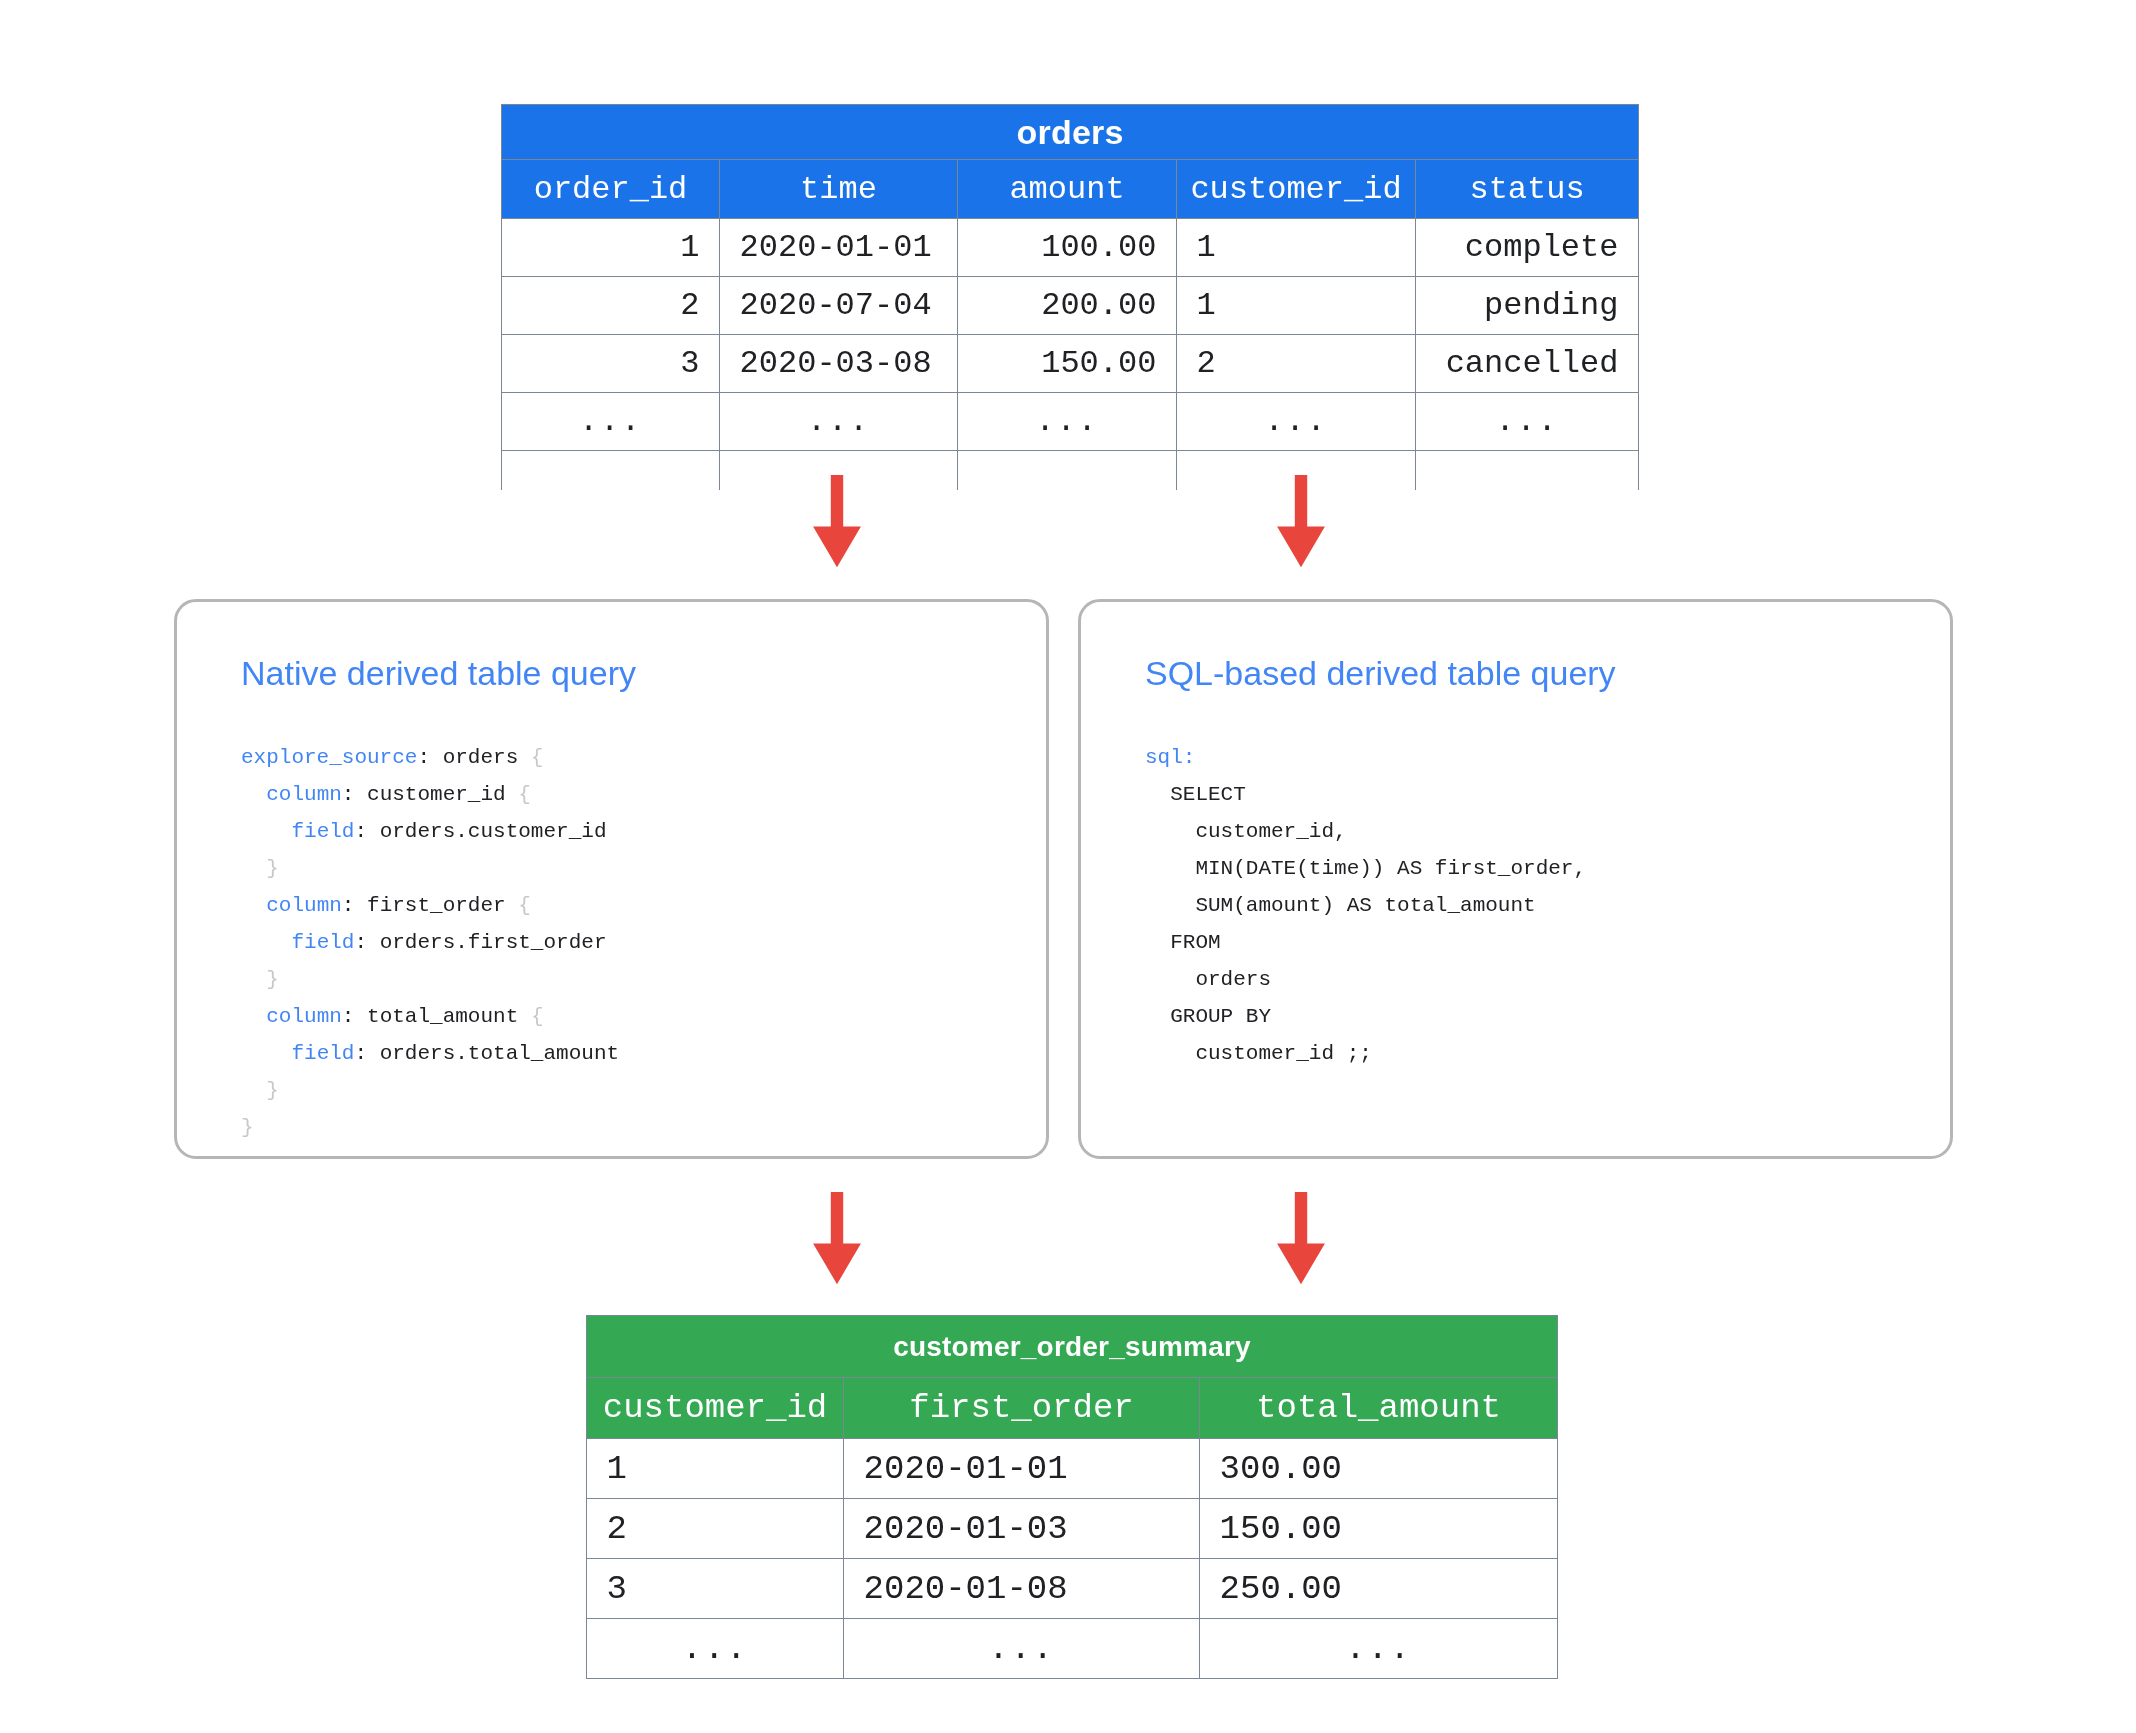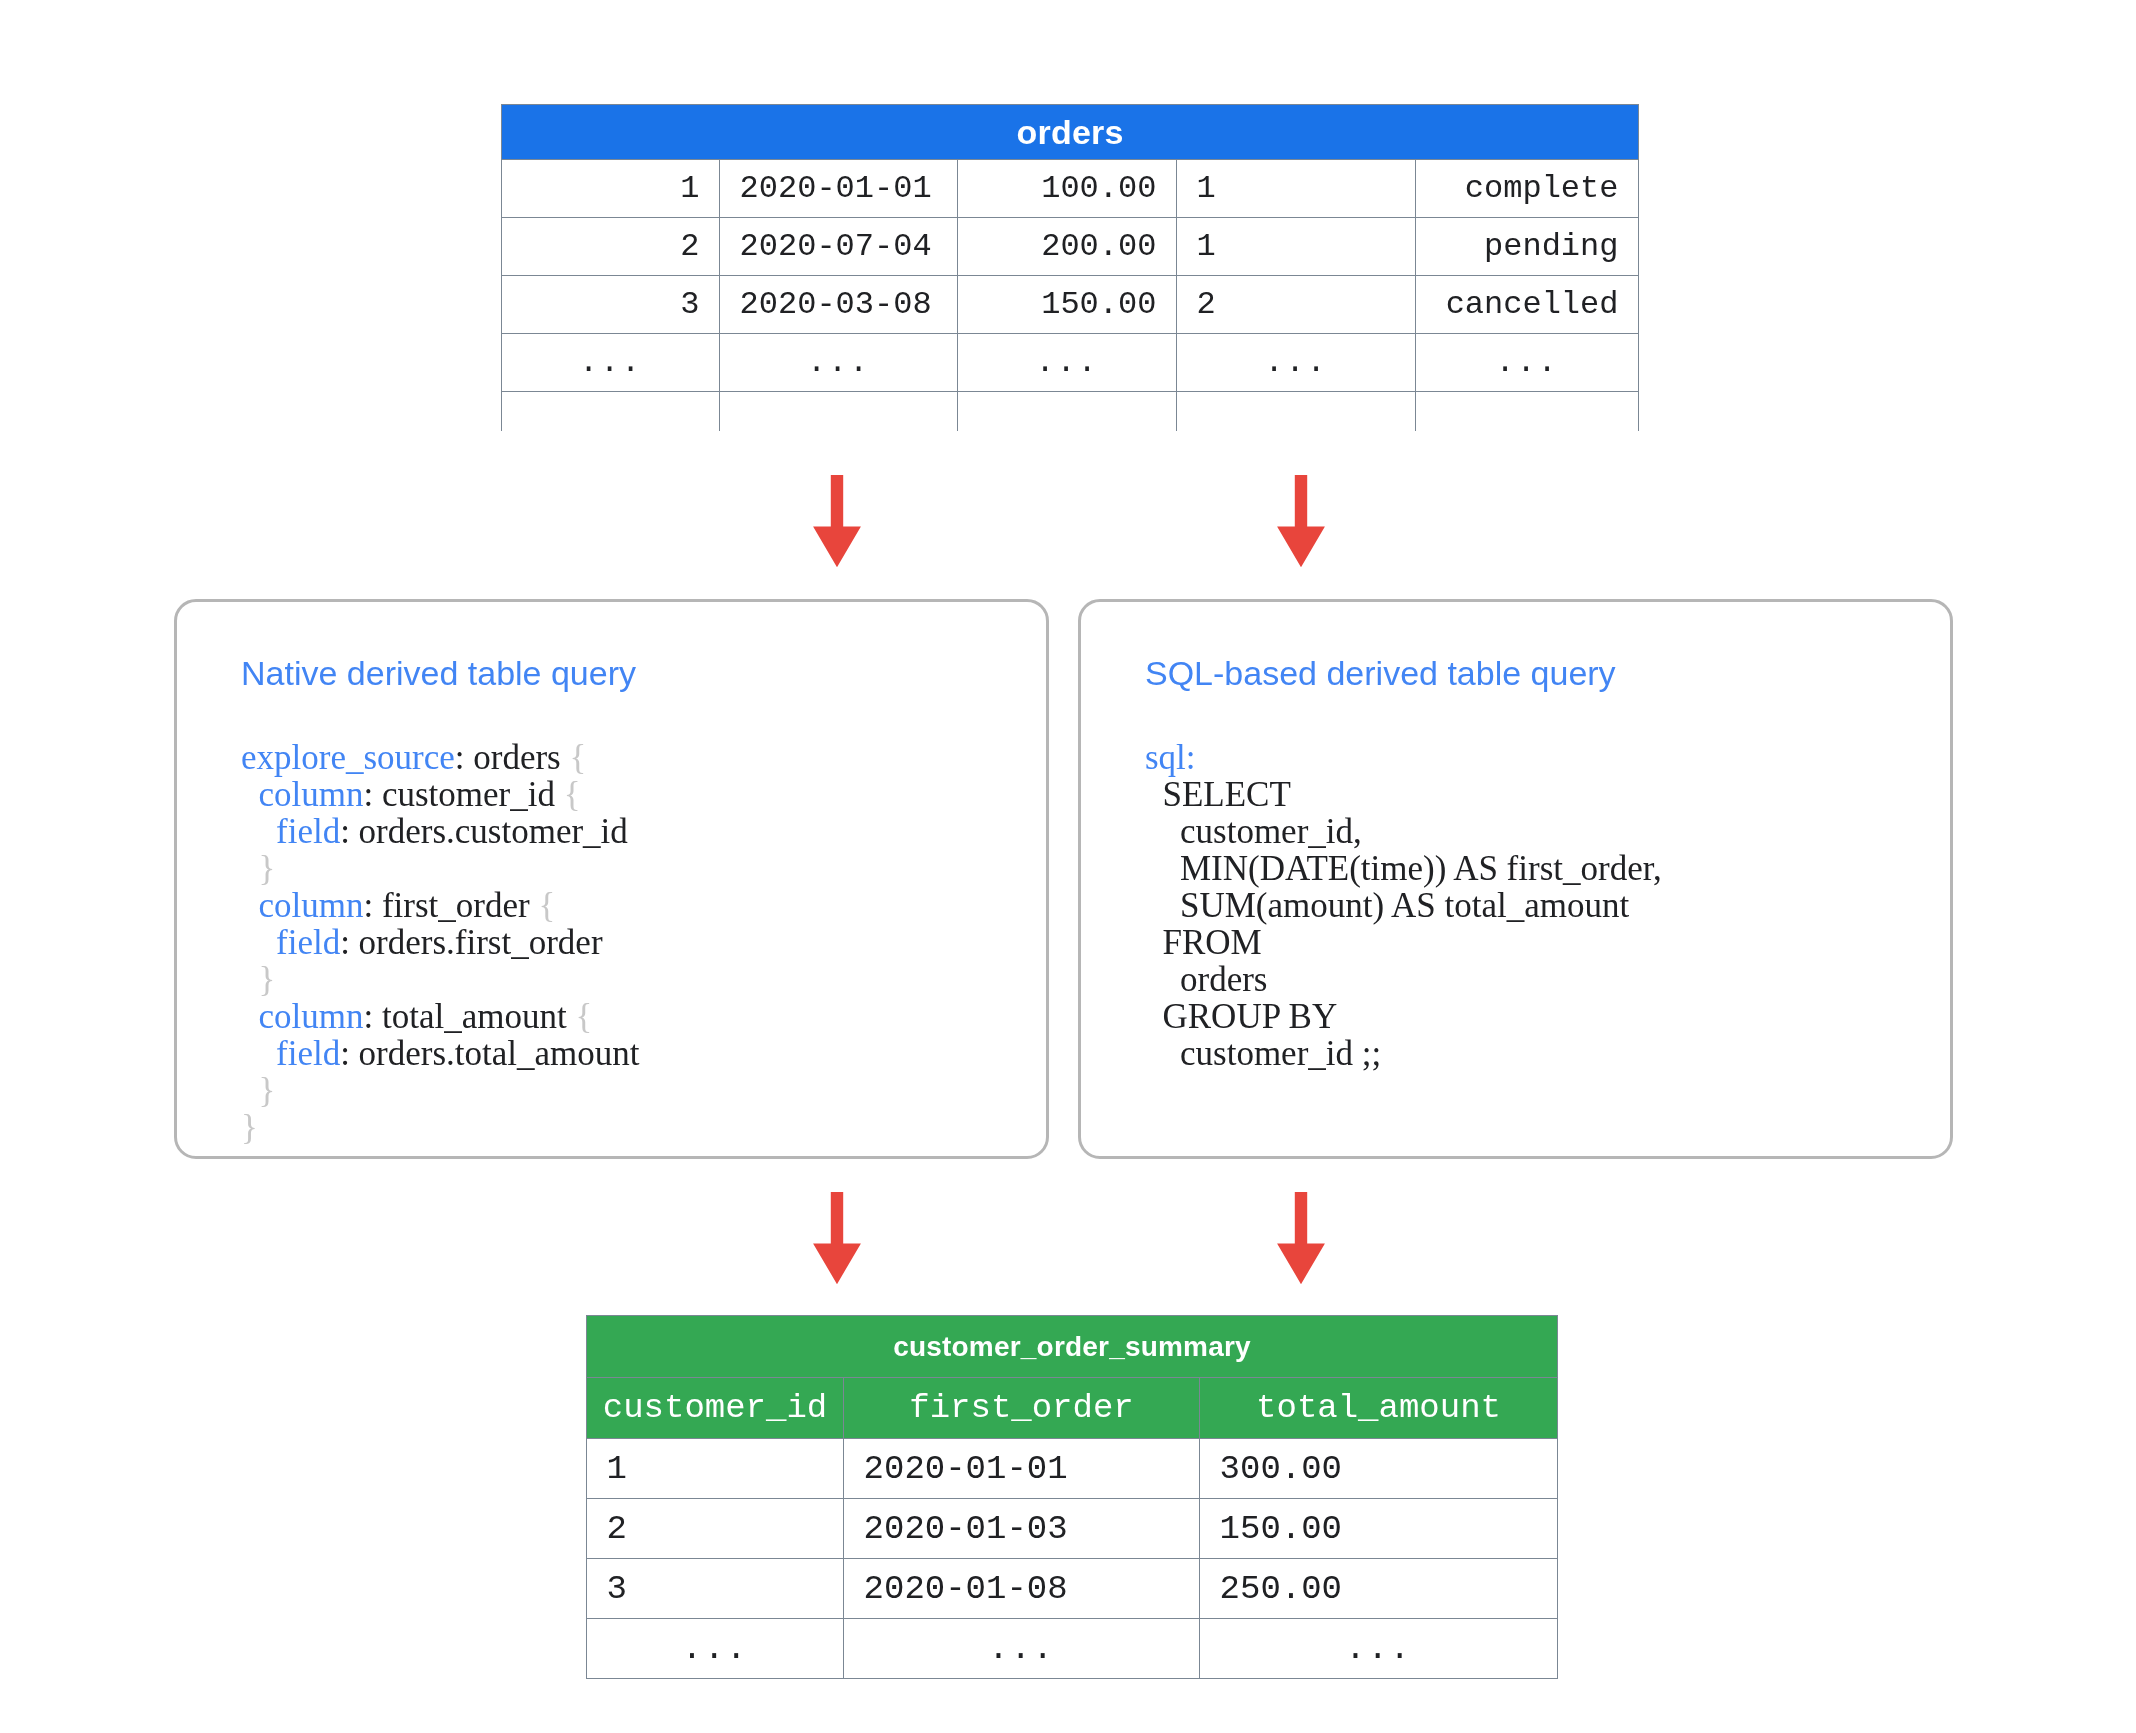--- a/index.html
+++ b/index.html
@@ -82,22 +82,22 @@
     background: #ffffff;
     box-shadow: 0 0 0 0 transparent;
   }
   .panel-title {
     color: #4285f4;
     font-family: "Liberation Sans", sans-serif;
     font-size: 34px;
     margin: 52px 0 0 64px;
   }
   .code {
-    font-family: Liberation Serif, serif;
-    font-size: 35px;
+    font-family: Liberation Mono, monospace;
+    font-size: 21px;
     line-height: 37px;
     color: #202124;
     margin: 46px 0 4px 64px;
     white-space: pre;
   }
   .code .kw { color: #4285f4; }
   .code .br { color: #c8c8c8; }
 
   #panel-native { left: 174px; top: 599px; width: 875px; height: 560px; }
   #panel-sql    { left: 1078px; top: 599px; width: 875px; height: 560px; }
@@ -113,20 +113,27 @@
         <col style="width:238px">
         <col style="width:219px">
         <col style="width:239px">
         <col style="width:223px">
     </colgroup>
     <tbody id="orders-body">
         <tr>
           <td class="title-cell" colspan="5">orders</td>
         </tr>
         <tr>
+          <th class="hdr-cell">order_id</th>
+          <th class="hdr-cell">time</th>
+          <th class="hdr-cell">amount</th>
+          <th class="hdr-cell">customer_id</th>
+          <th class="hdr-cell">status</th>
+        </tr>
+        <tr>
           <td class="cell num">1</td>
           <td class="cell ctr">2020-01-01</td>
           <td class="cell num">100.00</td>
           <td class="cell ctr">1</td>
           <td class="cell lft">complete</td>
         </tr>
         <tr>
           <td class="cell num">2</td>
           <td class="cell ctr">2020-07-04</td>
           <td class="cell num">200.00</td>

